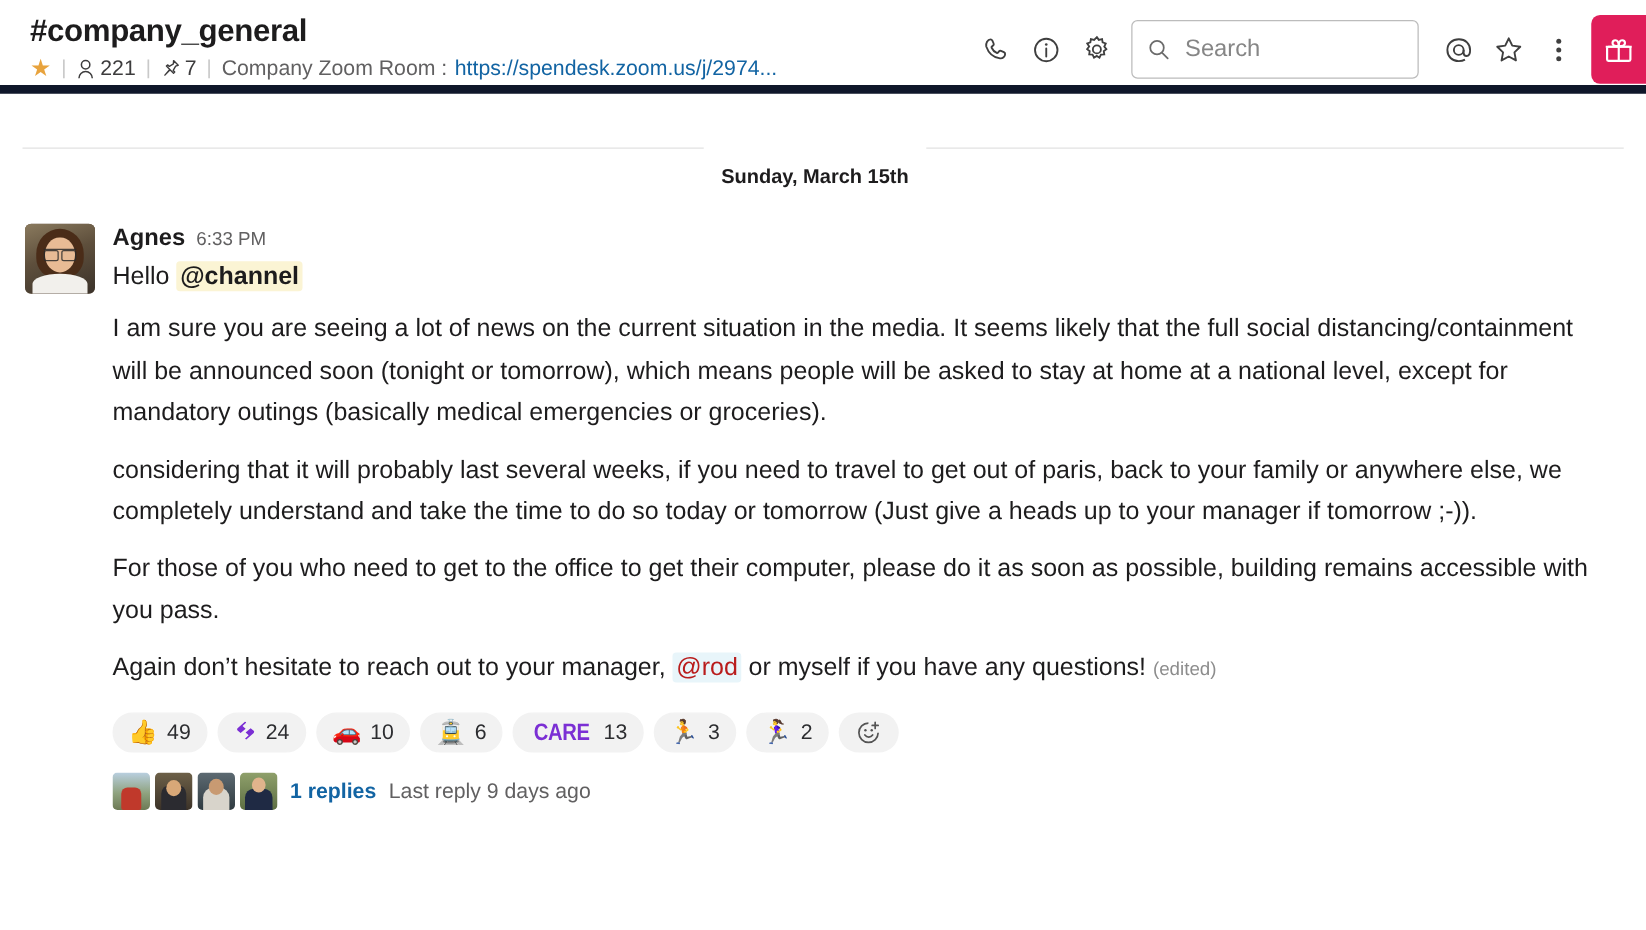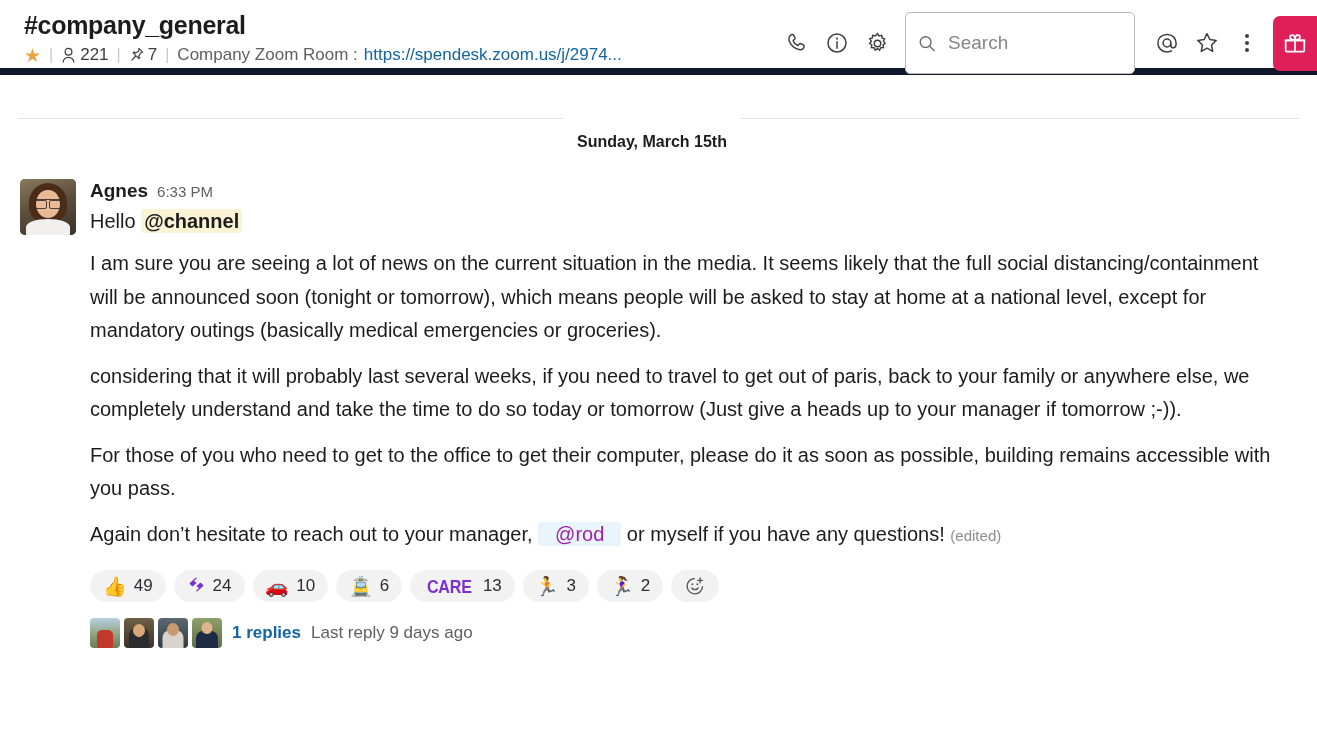--- a/index.html
+++ b/index.html
@@ -51,21 +51,21 @@
     gap: 0;
   }
   .hdr-btn {
     width: 40px; height: 46px;
     display: flex; align-items: center; justify-content: center;
     color: #3f3f3f;
     background: none; border: none;
     cursor: pointer;
   }
   .search-box {
-    width: 230px; height: 62px;
+    width: 230px; height: 47px;
     border: 1px solid #bcbcbc;
     border-radius: 5px;
     display: flex; align-items: center;
     gap: 10px;
     padding: 0 12px;
     margin: 0 12px 0 8px;
     background: #fff;
   }
   .search-box input {
     border: none; outline: none;
@@ -169,22 +169,22 @@
   }
   .mention-channel {
     background: #fbf4d4;
     color: #1d1c1d;
     font-weight: bold;
     padding: 1px 3px;
     border-radius: 3px;
   }
   .mention-user {
     background: #e8f5fa;
-    color: #a21caf;
-    padding: 1px 17px;
+    color: #b91c1c;
+    padding: 1px 3px;
     border-radius: 3px;
   }
   .para {
     font-size: 20px;
     line-height: 33.5px;
     color: #1d1c1d;
     margin: 12px 0 0 0;
     max-width: 1197px;
   }
   .para.p1 { }

